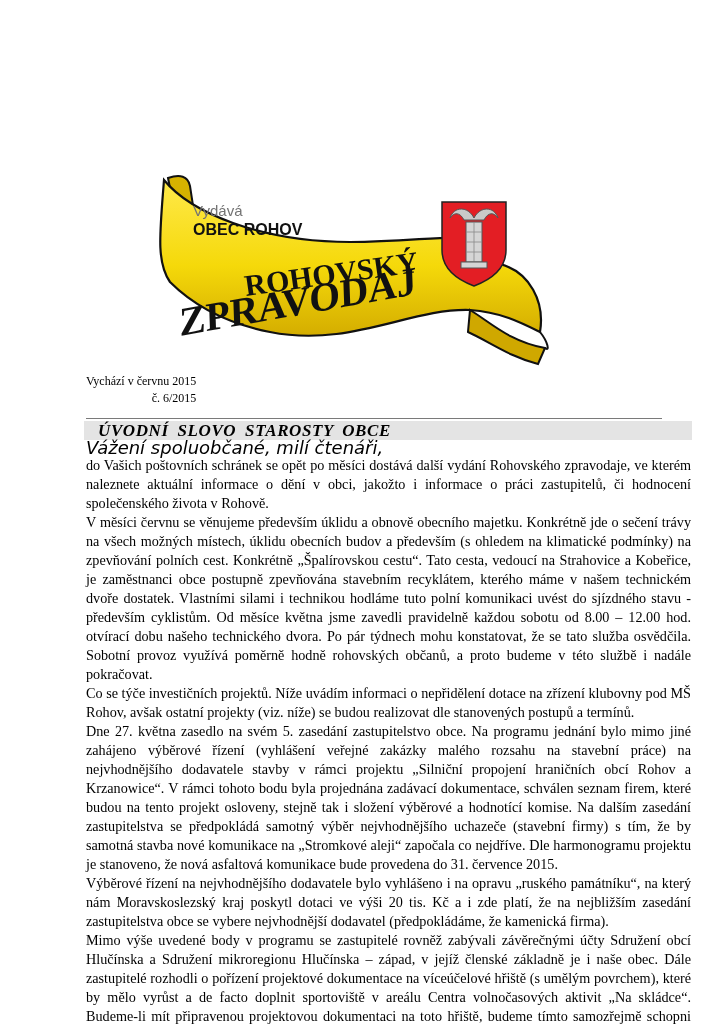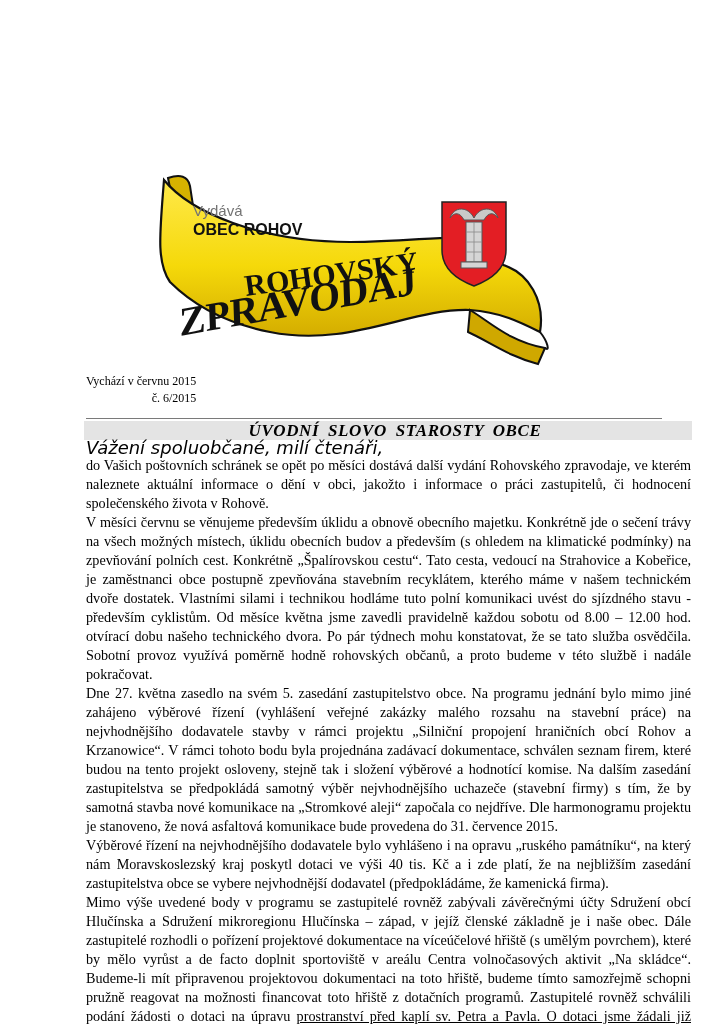--- a/index.html
+++ b/index.html
@@ -12,21 +12,21 @@
   .logo .vydava { position: absolute; left: 43px; top: 30px; font-family: "Liberation Sans", sans-serif;
                   font-size: 15px; color: #737373; }
   .logo .obec { position: absolute; left: 43px; top: 49px; font-family: Liberation Sans, sans-serif;
                 font-size: 16px; font-weight: bold; color: #111; }
 
   .issue { position: absolute; left: 86px; top: 373px; font-size: 12px; line-height: 17px; }
   .issue .num { padding-left: 30px; text-align: right; }
 
   .rule { position: absolute; left: 86px; top: 418px; width: 576px; height: 0; border-top: 1px solid #7a7a7a; }
   .heading-bar { position: absolute; left: 84px; top: 421px; width: 608px; height: 19px; background: #e4e4e4; }
-  .heading-bar h1 { margin: 0; text-align: center; font-size: 17px; line-height: 19px; font-style: italic;
+  .heading-bar h1 { margin: 0; text-align: left; font-size: 17px; line-height: 19px; font-style: italic;
                     font-weight: bold; letter-spacing: 0.6px; word-spacing: 4px; padding-left: 14px; }
 
   .greeting { position: absolute; left: 86px; top: 440px; font-family: "DejaVu Sans", sans-serif;
               font-style: italic; font-size: 18px; line-height: 16px; }
 
   .body { position: absolute; left: 86px; top: 456px; width: 605px; font-size: 14.2px; line-height: 19px;
           text-align: justify; font-family: Liberation Serif, serif; }
   .body p { margin: 0; }
   .body .u { text-decoration: underline; }
 </style>
@@ -76,16 +76,17 @@
 
 <div class="heading-bar">
   <h1>ÚVODNÍ  SLOVO  STAROSTY  OBCE</h1>
 </div>
 
 <div class="greeting">Vážení spoluobčané, milí čtenáři,</div>
 
 <div class="body">
   <p>do Vašich poštovních schránek se opět po měsíci dostává další vydání Rohovského zpravodaje, ve kterém naleznete aktuální informace o dění v obci, jakožto i informace o práci zastupitelů, či hodnocení společenského života v Rohově.</p>
   <p>V měsíci červnu se věnujeme především úklidu a obnově obecního majetku. Konkrétně jde o sečení trávy na všech možných místech, úklidu obecních budov a především (s ohledem na klimatické podmínky) na zpevňování polních cest. Konkrétně „Špalírovskou cestu“. Tato cesta, vedoucí na Strahovice a Kobeřice, je zaměstnanci obce postupně zpevňována stavebním recyklátem, kterého máme v našem technickém dvoře dostatek. Vlastními silami i technikou hodláme tuto polní komunikaci uvést do sjízdného stavu - především cyklistům. Od měsíce května jsme zavedli pravidelně každou sobotu od 8.00 – 12.00 hod. otvírací dobu našeho technického dvora. Po pár týdnech mohu konstatovat, že se tato služba osvědčila. Sobotní provoz využívá poměrně hodně rohovských občanů, a proto budeme v této službě i nadále pokračovat.</p>
+  <p>Co se týče investičních projektů. Níže uvádím informaci o nepřidělení dotace na zřízení klubovny pod MŠ Rohov, avšak ostatní projekty (viz. níže) se budou realizovat dle stanovených postupů a termínů.</p>
   <p>Dne 27. května zasedlo na svém 5. zasedání zastupitelstvo obce. Na programu jednání bylo mimo jiné zahájeno výběrové řízení (vyhlášení veřejné zakázky malého rozsahu na stavební práce) na nejvhodnějšího dodavatele stavby v rámci projektu „Silniční propojení hraničních obcí Rohov a Krzanowice“. V rámci tohoto bodu byla projednána zadávací dokumentace, schválen seznam firem, které budou na tento projekt osloveny, stejně tak i složení výběrové a hodnotící komise. Na dalším zasedání zastupitelstva se předpokládá samotný výběr nejvhodnějšího uchazeče (stavební firmy) s  tím, že by samotná stavba nové komunikace na „Stromkové aleji“ započala co nejdříve. Dle harmonogramu projektu je stanoveno, že nová asfaltová komunikace bude provedena do 31. července 2015.</p>
-  <p>Výběrové řízení na nejvhodnějšího dodavatele bylo vyhlášeno i na opravu „ruského památníku“, na který nám Moravskoslezský kraj poskytl dotaci ve výši 40 tis. Kč a i zde platí, že na nejbližším zasedání zastupitelstva obce se vybere nejvhodnější dodavatel (předpokládáme, že kamenická firma).</p>
+  <p>Výběrové řízení na nejvhodnějšího dodavatele bylo vyhlášeno i na opravu „ruského památníku“, na který nám Moravskoslezský kraj poskytl dotaci ve výši 20 tis. Kč a i zde platí, že na nejbližším zasedání zastupitelstva obce se vybere nejvhodnější dodavatel (předpokládáme, že kamenická firma).</p>
   <p><span>Mimo výše uvedené body v programu se zastupitelé rovněž zabývali závěrečnými účty Sdružení obcí Hlučínska a Sdružení mikroregionu Hlučínska – západ, v jejíž členské základně je i naše obec. Dále zastupitelé rozhodli o pořízení projektové dokumentace na víceúčelové hřiště (s umělým povrchem), které by mělo vyrůst a de facto doplnit sportoviště v  areálu Centra volnočasových aktivit „Na skládce“. Budeme-li mít připravenou projektovou dokumentaci na toto hřiště, budeme tímto samozřejmě schopni pružně reagovat na možnosti financovat toto hřiště z dotačních programů. Zastupitelé rovněž schválili podání žádosti o dotaci na úpravu </span><span class="u">prostranství před kaplí sv. Petra a Pavla. O dotaci jsme žádali již dvakrát a bohužel pokaždé neúspěšně – snad to</span></p>
 </div>
 
 </body></html>

